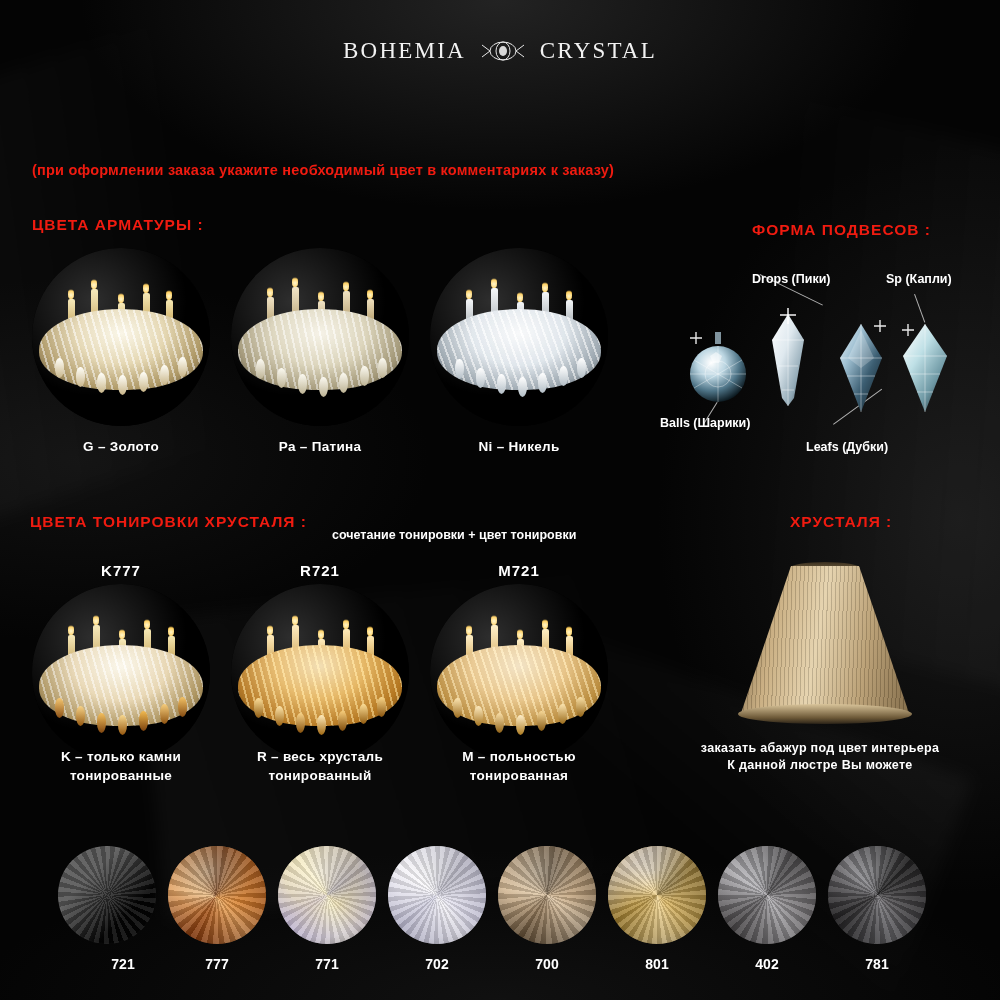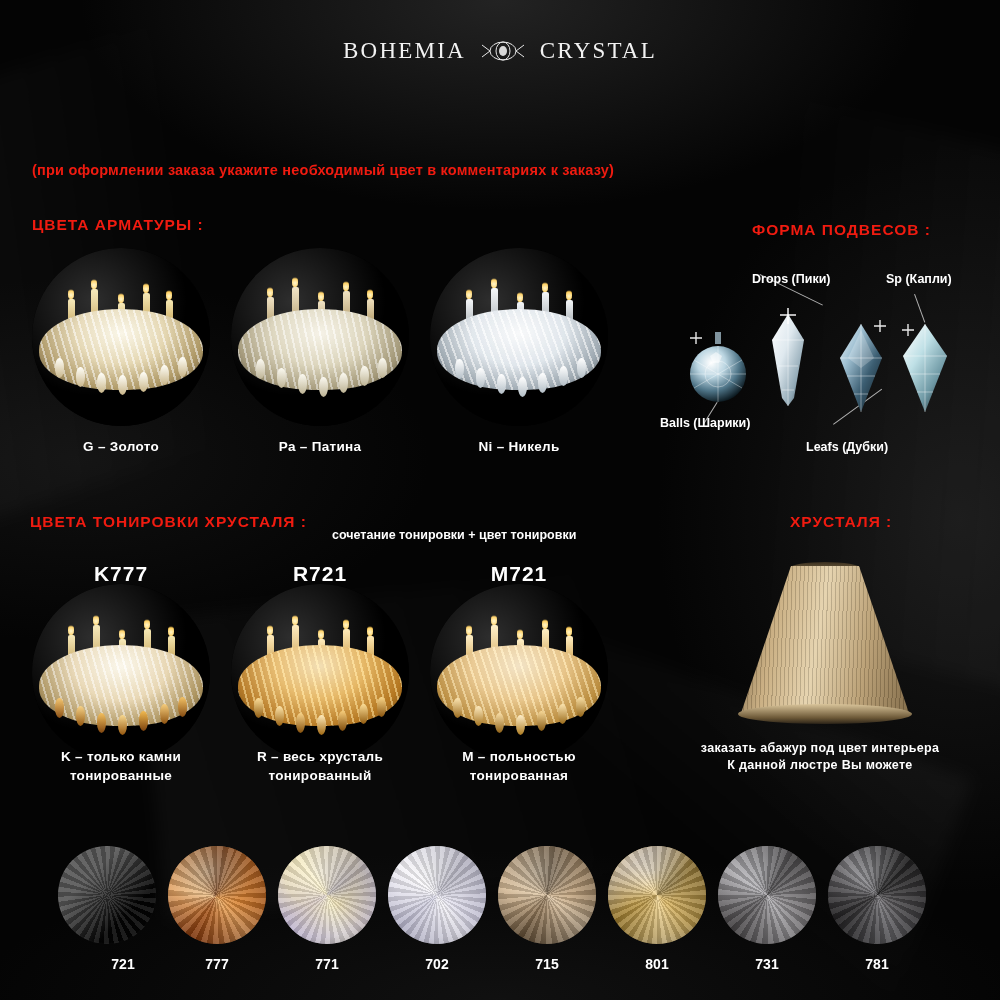--- a/index.html
+++ b/index.html
@@ -134,21 +134,21 @@
     font-size: 13.5px;
     font-weight: bold;
     letter-spacing: .3px;
     line-height: 1.38;
   }
   .cap-small { font-size: 12.5px; }
   .tint-code {
     position: absolute;
     text-align: center;
     color: #ffffff;
-    font-size: 21px;
+    font-size: 15px;
     font-weight: bold;
     letter-spacing: 1px;
   }
 
   
   .pend { position: absolute; }
   .pend svg { display: block; }
   .pend-lbl {
     position: absolute;
     color: #ffffff; font-size: 12.5px; font-weight: bold;
@@ -581,21 +581,21 @@
     <div class="stone-lbl" style="left:388px;">702</div>
 
     <div class="stone" style="left:498px; top:8px;">
       <div class="facet" style="background:
         radial-gradient(circle at 42% 26%, #f2e3cb, #c5a57f 42%, #5e4a33 74%, #14100b 100%);"></div>
       <div class="facet" style="background:
         conic-gradient(from 130deg at 50% 50%, rgba(240,224,198,0.5) 0deg, rgba(90,72,50,0.5) 80deg, rgba(235,214,182,0.45) 150deg, rgba(45,35,24,0.55) 240deg, rgba(200,175,140,0.4) 320deg, rgba(240,224,198,0.5) 360deg);"></div>
       <div class="facet" style="background:
         repeating-conic-gradient(from 20deg at 50% 50%, rgba(255,255,255,0.10) 0deg 7deg, rgba(0,0,0,0.16) 7deg 14deg);"></div>
     </div>
-    <div class="stone-lbl" style="left:498px;">715</div>
+    <div class="stone-lbl" style="left:498px;">700</div>
 
     <div class="stone" style="left:608px; top:8px;">
       <div class="facet" style="background:
         radial-gradient(circle at 44% 24%, #fff4d6, #e0b85e 40%, #8d6d24 72%, #1c1508 100%);"></div>
       <div class="facet" style="background:
         conic-gradient(from 170deg at 50% 50%, rgba(255,240,200,0.5) 0deg, rgba(140,110,40,0.5) 70deg, rgba(255,232,180,0.45) 150deg, rgba(60,48,18,0.5) 240deg, rgba(220,190,120,0.4) 320deg, rgba(255,240,200,0.5) 360deg);"></div>
       <div class="facet" style="background:
         linear-gradient(145deg, rgba(150,160,210,0.35) 0 22%, rgba(0,0,0,0) 45%);"></div>
       <div class="facet" style="background:
         repeating-conic-gradient(from 12deg at 50% 50%, rgba(255,255,255,0.12) 0deg 6deg, rgba(0,0,0,0.14) 6deg 12deg);"></div>
@@ -603,21 +603,21 @@
     <div class="stone-lbl" style="left:608px;">801</div>
 
     <div class="stone" style="left:718px; top:8px;">
       <div class="facet" style="background:
         radial-gradient(circle at 44% 26%, #cfcfd2, #8d8a8c 40%, #4a4748 72%, #0d0c0d 100%);"></div>
       <div class="facet" style="background:
         conic-gradient(from 150deg at 50% 50%, rgba(220,220,225,0.45) 0deg, rgba(60,58,60,0.55) 80deg, rgba(200,200,206,0.4) 155deg, rgba(25,24,25,0.6) 245deg, rgba(160,158,162,0.4) 325deg, rgba(220,220,225,0.45) 360deg);"></div>
       <div class="facet" style="background:
         repeating-conic-gradient(from 18deg at 50% 50%, rgba(255,255,255,0.09) 0deg 7deg, rgba(0,0,0,0.18) 7deg 14deg);"></div>
     </div>
-    <div class="stone-lbl" style="left:718px;">731</div>
+    <div class="stone-lbl" style="left:718px;">402</div>
 
     <div class="stone" style="left:828px; top:8px;">
       <div class="facet" style="background:
         radial-gradient(circle at 46% 24%, #a9a9ac, #5c5a5c 38%, #262527 70%, #050505 100%);"></div>
       <div class="facet" style="background:
         conic-gradient(from 160deg at 50% 50%, rgba(190,190,196,0.4) 0deg, rgba(30,29,30,0.6) 80deg, rgba(160,160,166,0.35) 155deg, rgba(10,10,10,0.7) 245deg, rgba(120,118,122,0.35) 325deg, rgba(190,190,196,0.4) 360deg);"></div>
       <div class="facet" style="background:
         repeating-conic-gradient(from 22deg at 50% 50%, rgba(255,255,255,0.07) 0deg 7deg, rgba(0,0,0,0.2) 7deg 14deg);"></div>
     </div>
     <div class="stone-lbl" style="left:828px;">781</div>

